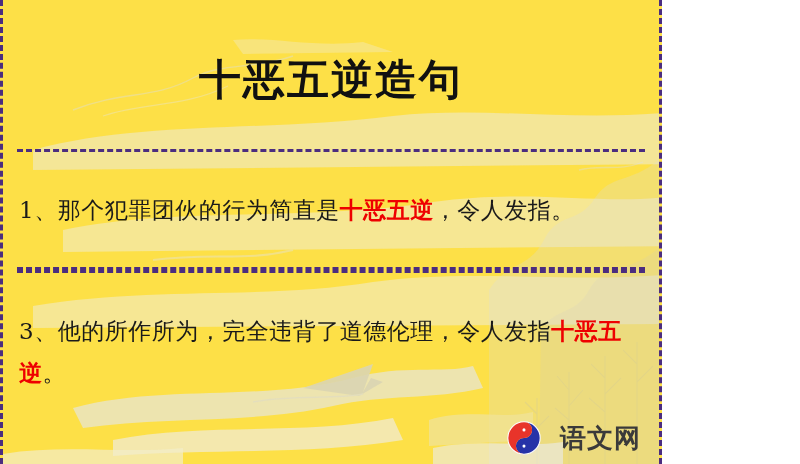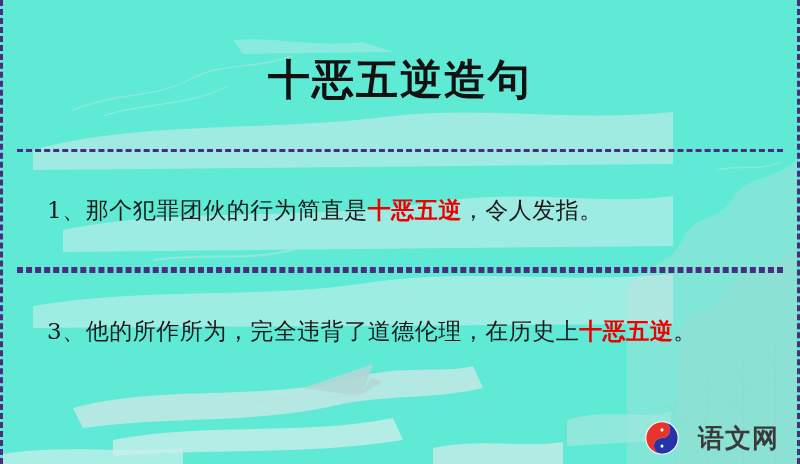--- a/index.html
+++ b/index.html
@@ -6,24 +6,24 @@
     margin: 0;
     padding: 0;
     background: #ffffff;
   }
   body {
     font-family: "DejaVu Serif", "Liberation Serif", serif;
   }
 
   #page {
     position: relative;
-    width: 800px;
+    width: 662px;
     height: 464px;
     overflow: hidden;
-    background: #5eead4;
+    background: #fde047;
     box-sizing: border-box;
     border-left: 3px dashed #4b2d7f;
     border-right: 3px dashed #4b2d7f;
   }
 
   
   .bg-layer {
     position: absolute;
     inset: 0;
     pointer-events: none;
@@ -90,21 +90,20 @@
     height: 0;
   }
 
   .sentence {
     font-size: 23px;
     line-height: 41px;
     color: #1a1a1a;
     padding: 14px 2px 13px 2px;
     letter-spacing: 0.5px;
     word-break: break-all;
-    margin-left: 28px;
   }
   .hl {
     color: #ee0000;
     font-weight: 700;
   }
 
   
   .logo {
     position: absolute;
     right: 18px;
@@ -179,21 +178,21 @@
 
     <hr class="rule">
 
     <p class="sentence"><span>1、</span><span>那个犯罪团伙的行为简直是</span><span class="hl">十恶五逆</span><span>，令人发指。</span></p>
 
     <hr class="rule">
 
 
     <hr class="rule">
 
-    <p class="sentence"><span>3、</span><span>他的所作所为，完全违背了道德伦理，在历史上</span><span class="hl">十恶五逆</span><span>。</span></p>
+    <p class="sentence"><span>3、</span><span>他的所作所为，完全违背了道德伦理，令人发指</span><span class="hl">十恶五逆</span><span>。</span></p>
 
   </div>
 
   <div class="logo">
     <svg class="logo-mark" viewBox="0 0 40 40">
       <path d="M20 2 A18 18 0 0 1 20 38 A9 9 0 0 1 20 20 A9 9 0 0 0 20 2 Z" fill="#2733a8"></path>
       <path d="M20 38 A18 18 0 0 1 20 2 A9 9 0 0 1 20 20 A9 9 0 0 0 20 38 Z" fill="#e8342a"></path>
       <circle cx="20" cy="11" r="4.4" fill="#e8342a"></circle>
       <circle cx="20" cy="29" r="4.4" fill="#2733a8"></circle>
       <circle cx="20" cy="11" r="1.7" fill="#ffffff"></circle>

